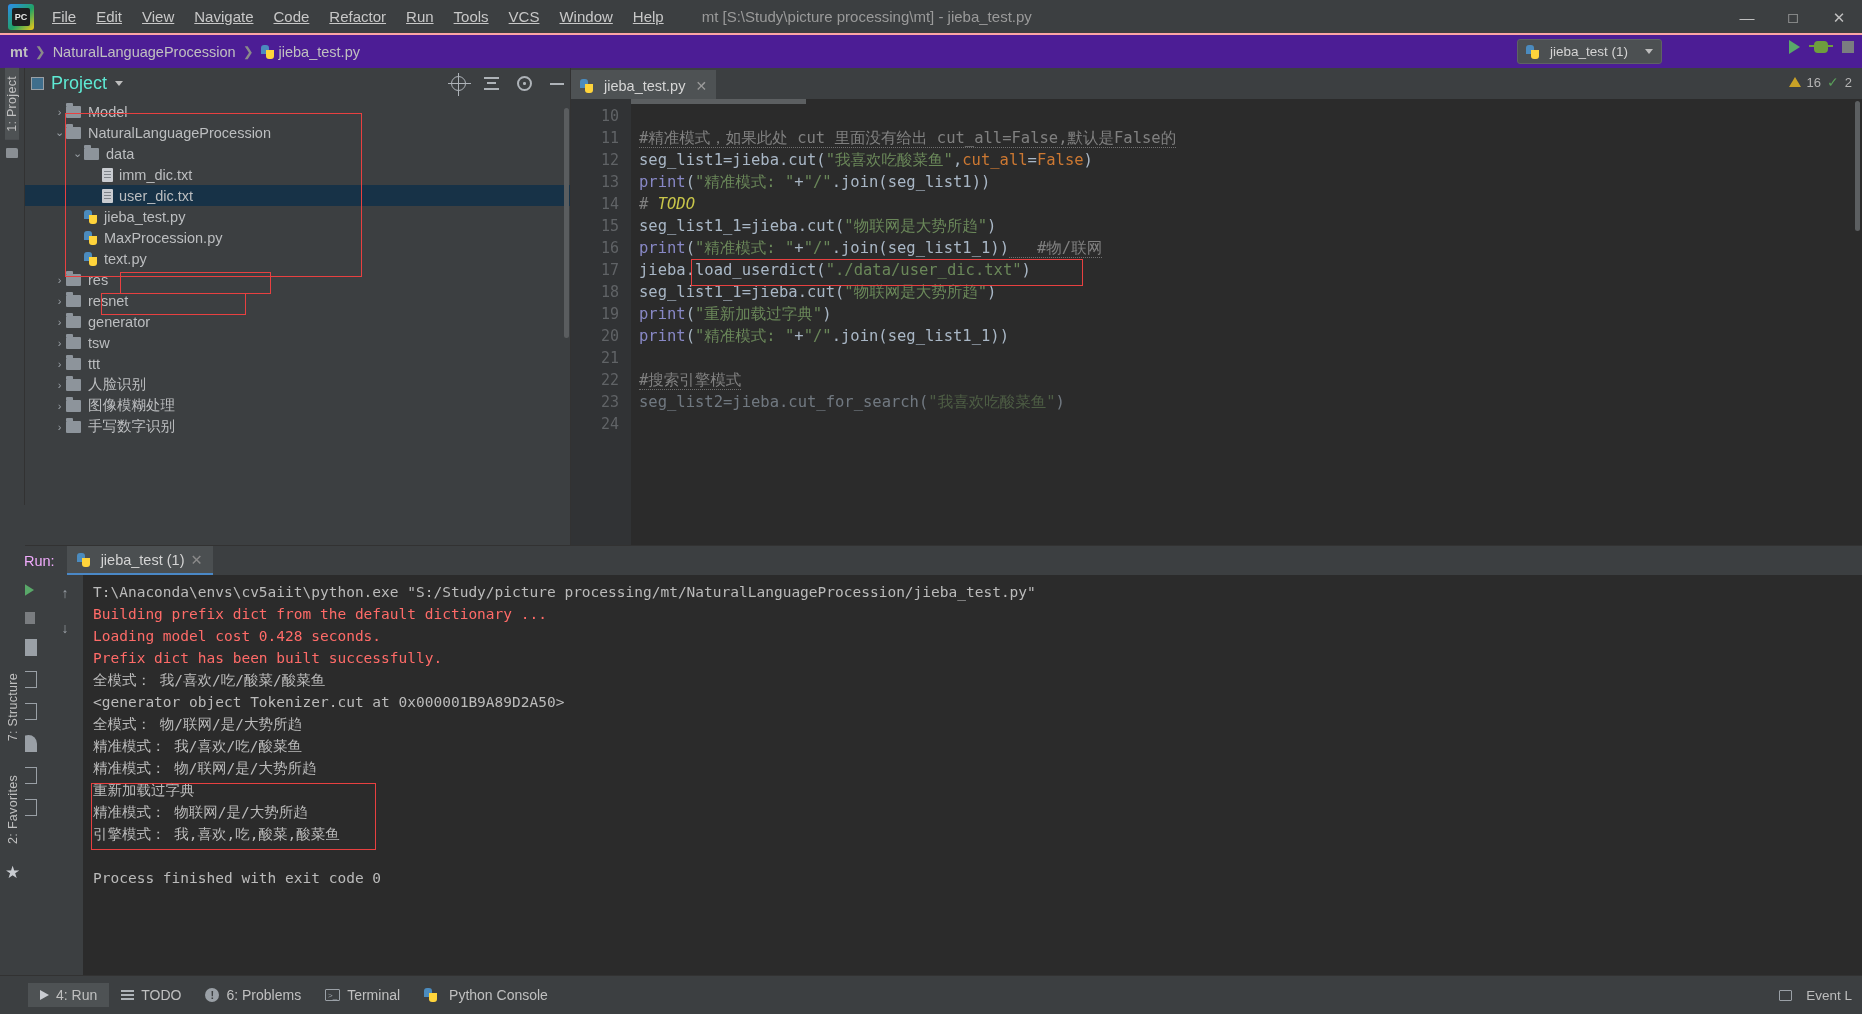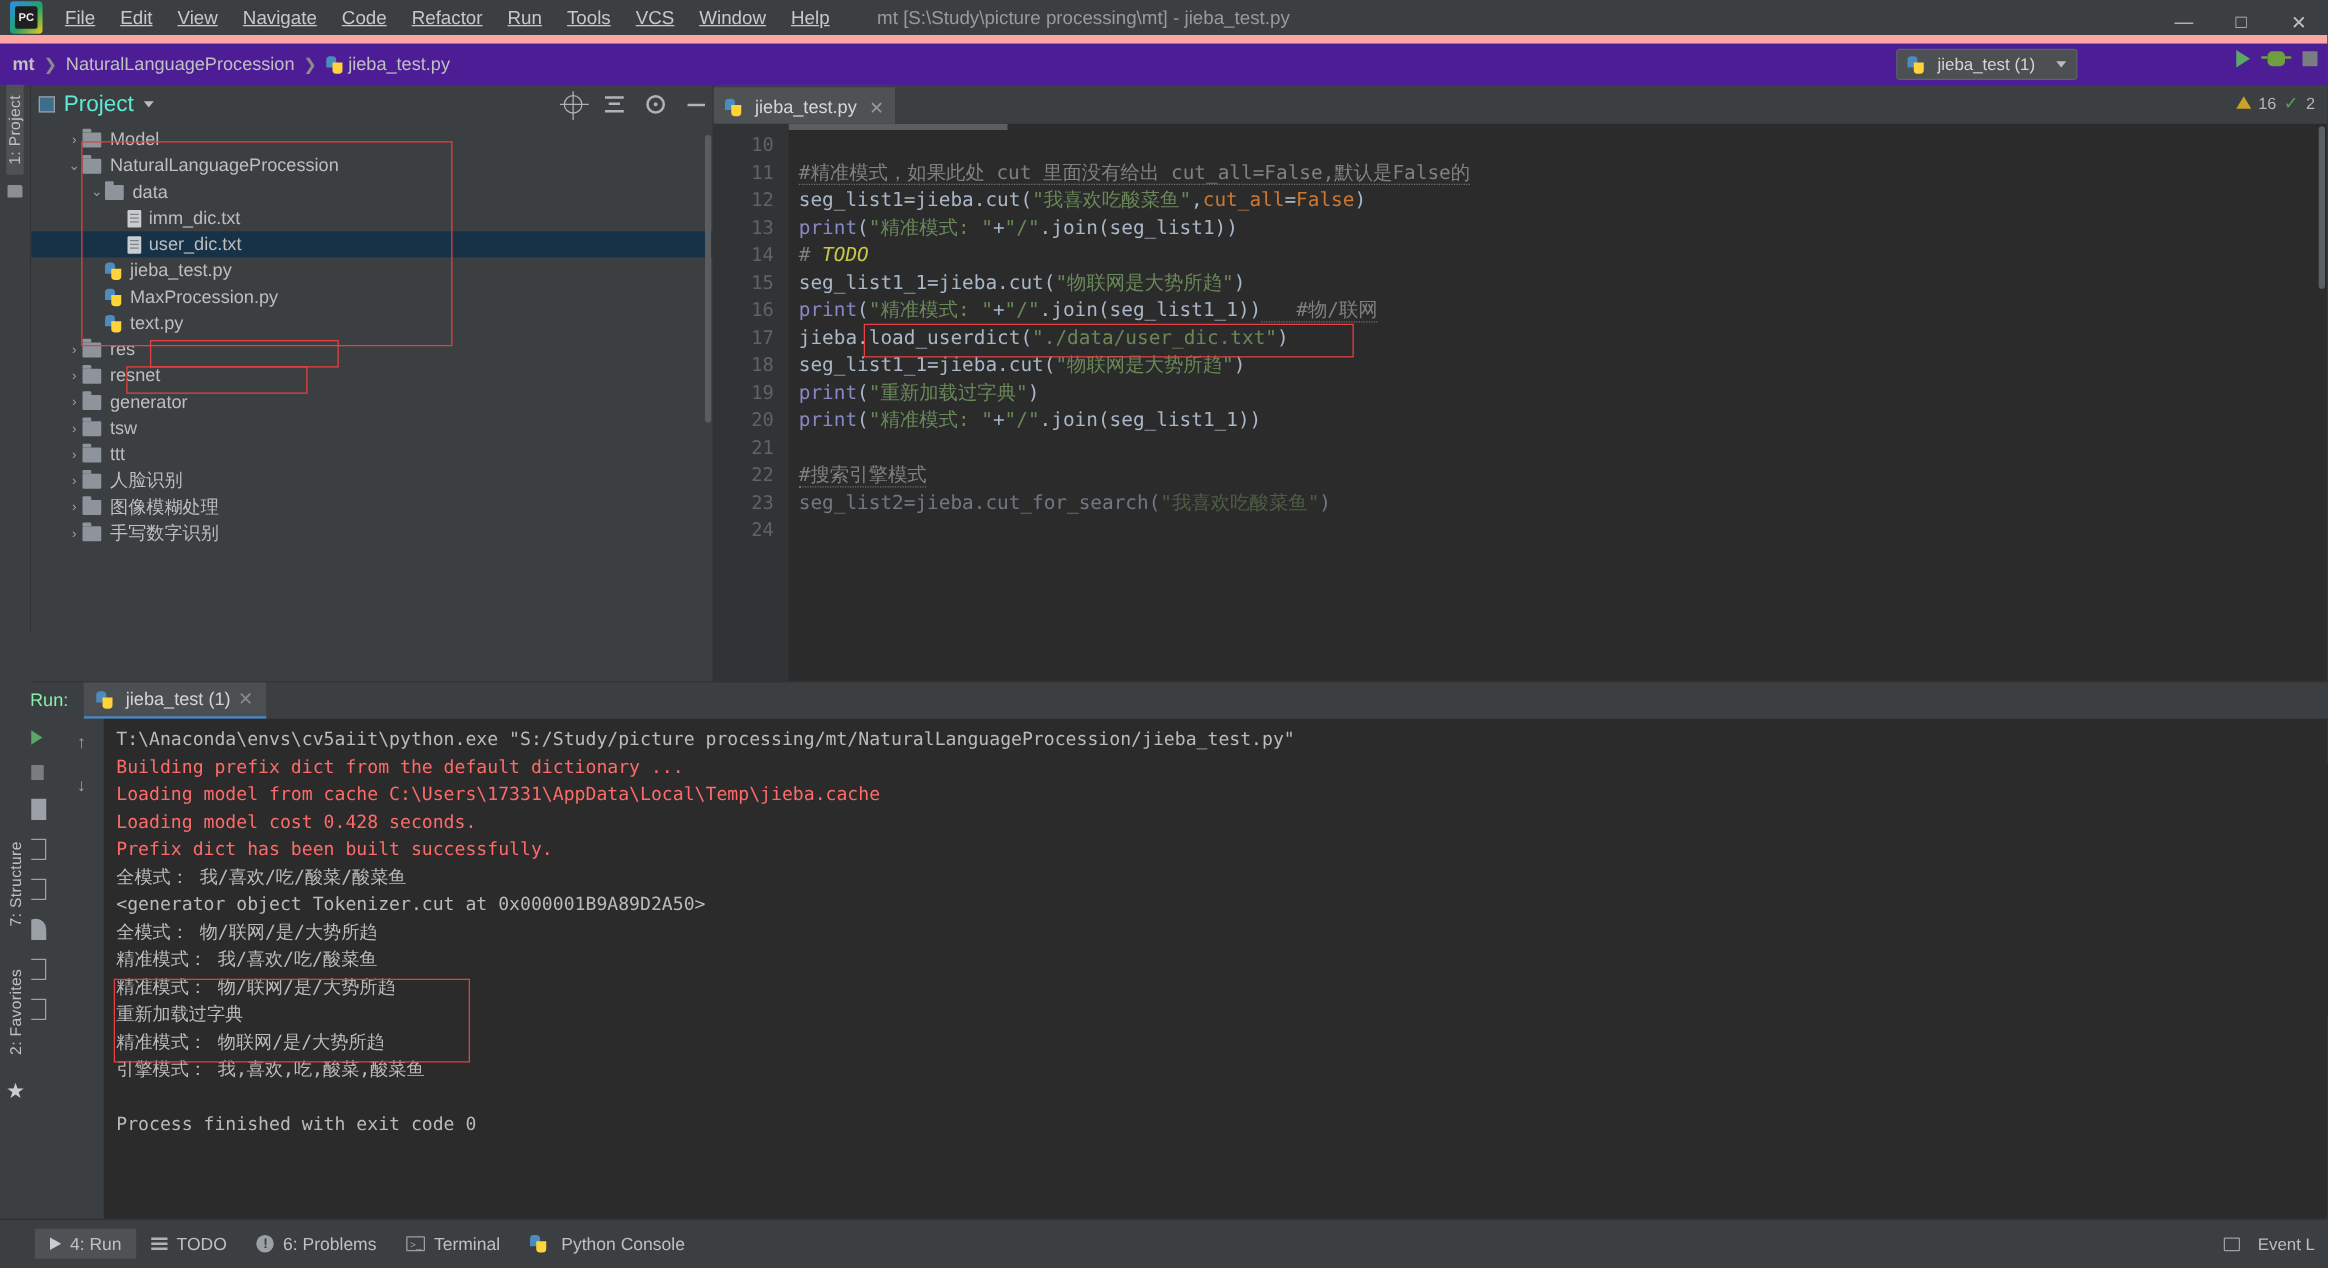--- a/index.html
+++ b/index.html
@@ -2,21 +2,21 @@
 <html><head>
 <meta charset="utf-8">
 <style>
   * { box-sizing: border-box; margin:0; padding:0; }
   html,body{ width:1862px; height:1014px; overflow:hidden; background:#3c3f41;
     font-family:"Liberation Sans", sans-serif; color:#bbbbbb; }
   .app{ position:relative; width:1862px; height:1014px; display:flex; flex-direction:column; }
 
   
   .menubar{ height:35px; background:#3c3f41; display:flex; align-items:center; flex:0 0 35px;
-    border-bottom:7px solid #fca5a5; }
+    border-bottom:2px solid #fca5a5; }
   .logo{ width:26px; height:26px; margin:0 8px 0 8px; border-radius:3px;
      background:linear-gradient(135deg,#2d8cf0,#21a366 55%,#f6c915);
      display:flex; align-items:center; justify-content:center; }
   .logo-inner{ width:18px;height:18px;background:#1f1f21;border-radius:2px;color:#e8e8e8;
      font-size:9px;display:flex;align-items:center;justify-content:center;font-weight:bold;
      font-family:"Liberation Sans",sans-serif;}
   .menu-item{ padding:4px 10px; font-size:15px; color:#c8c8c8; cursor:default; }
   .menu-item u{ text-decoration:underline; }
   .win-title{ margin-left:28px; font-size:15px; color:#9a9a9a; }
   .win-ctrl{ position:absolute; right:0; top:0; height:35px; display:flex; align-items:center; }
@@ -110,21 +110,21 @@
   .kw{ color:#cc7832; } .str{ color:#6a8759; }
   .id{ color:#a9b7c6; } .builtin{ color:#8888c6; }
   .hl-box{ position:absolute; border:1.5px solid #e84040; pointer-events:none; }
   .ed-scroll-h{ position:absolute; left:60px; top:0; width:175px; height:5px; background:#5c5f61;}
   .ed-scroll-v{ position:absolute; right:2px; top:2px; width:5px; height:130px; background:#5c5f61;border-radius:3px;}
 
   
   .runpanel{ height:430px; flex:0 0 430px; background:#3c3f41; display:flex; flex-direction:column;
     border-top:1px solid #323232;}
   .run-head{ height:29px; display:flex; align-items:center; gap:12px; padding-left:24px; flex:0 0 29px;}
-  .run-label{ font-size:14.5px; color:#86efac;}
+  .run-label{ font-size:14.5px; color:#f0abfc;}
   .run-tab{ height:29px; display:flex; align-items:center; gap:6px; padding:0 10px;
     background:#4b4f51; border-bottom:2px solid #4a88c7; font-size:14.5px; color:#d4d4d4;}
   .run-body{ flex:1 1 auto; display:flex; min-height:0;}
   .run-side{ width:57px; flex:0 0 57px; background:#3c3f41; display:flex; flex-direction:column;
     align-items:center; padding-top:8px; gap:15px;}
   .run-side2{ width:26px; flex:0 0 26px; background:#3c3f41; display:flex; flex-direction:column;
     align-items:center; padding-top:10px; gap:18px;}
   .console{ flex:1 1 auto; background:#2b2b2b; padding:6px 10px; overflow:hidden;
     font-family:"DejaVu Sans Mono", monospace; font-size:14.5px; line-height:22px; position:relative;}
   .c-white{ color:#bbbbbb; } .c-red{ color:#ff6b68; }
@@ -385,21 +385,20 @@
         <div class="sideic" style="border:1.5px solid #9aa0a6;"></div>
       </div>
       <div class="run-side2">
         <div class="sideic" style="color:#9aa0a6;font-size:14px;">↑</div>
         <div class="sideic" style="color:#9aa0a6;font-size:14px;">↓</div>
       </div>
       <div class="console" id="console">
         <div style="position:absolute;left:8px;top:208px;width:285px;height:67px;border:1.6px solid #e84040;"></div>
       <div class="c-white">T:\Anaconda\envs\cv5aiit\python.exe "S:/Study/picture processing/mt/NaturalLanguageProcession/jieba_test.py"</div>
           <div class="c-red">Building prefix dict from the default dictionary ...</div>
-          <div class="c-red">Loading model from cache C:\Users\17331\AppData\Local\Temp\jieba.cache</div>
           <div class="c-red">Loading model cost 0.428 seconds.</div>
           <div class="c-red">Prefix dict has been built successfully.</div>
           <div class="c-white">全模式：    我/喜欢/吃/酸菜/酸菜鱼</div>
           <div class="c-white">&lt;generator object Tokenizer.cut at 0x000001B9A89D2A50&gt;</div>
           <div class="c-white">全模式：    物/联网/是/大势所趋</div>
           <div class="c-white">精准模式：    我/喜欢/吃/酸菜鱼</div>
           <div class="c-white">精准模式：    物/联网/是/大势所趋</div>
           <div class="c-white">重新加载过字典</div>
           <div class="c-white">精准模式：    物联网/是/大势所趋</div>
           <div class="c-white">引擎模式：    我,喜欢,吃,酸菜,酸菜鱼</div>

